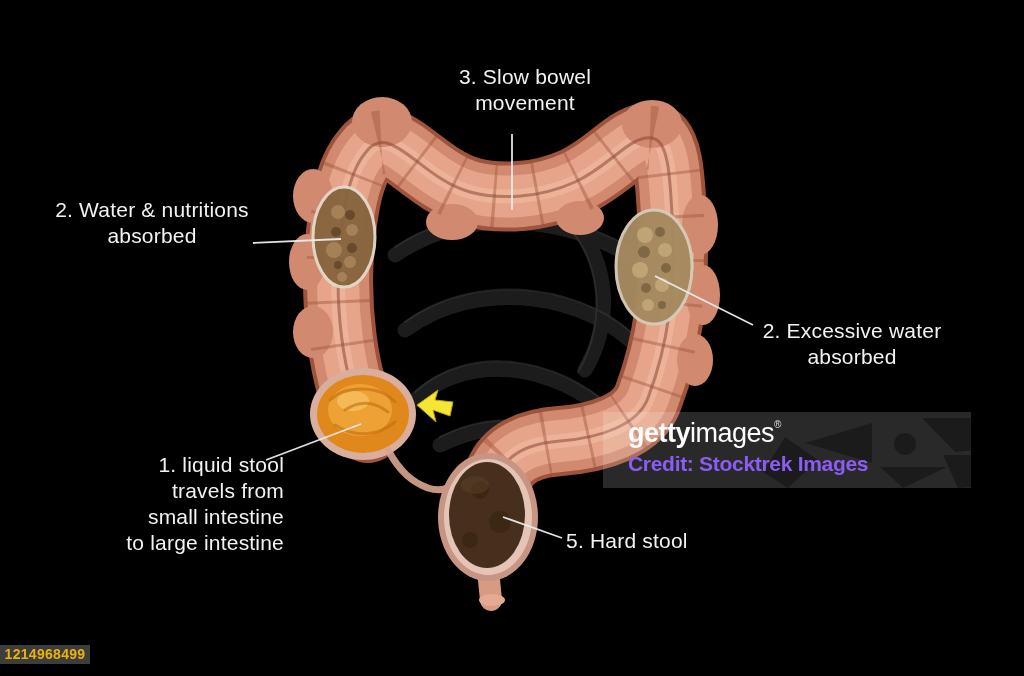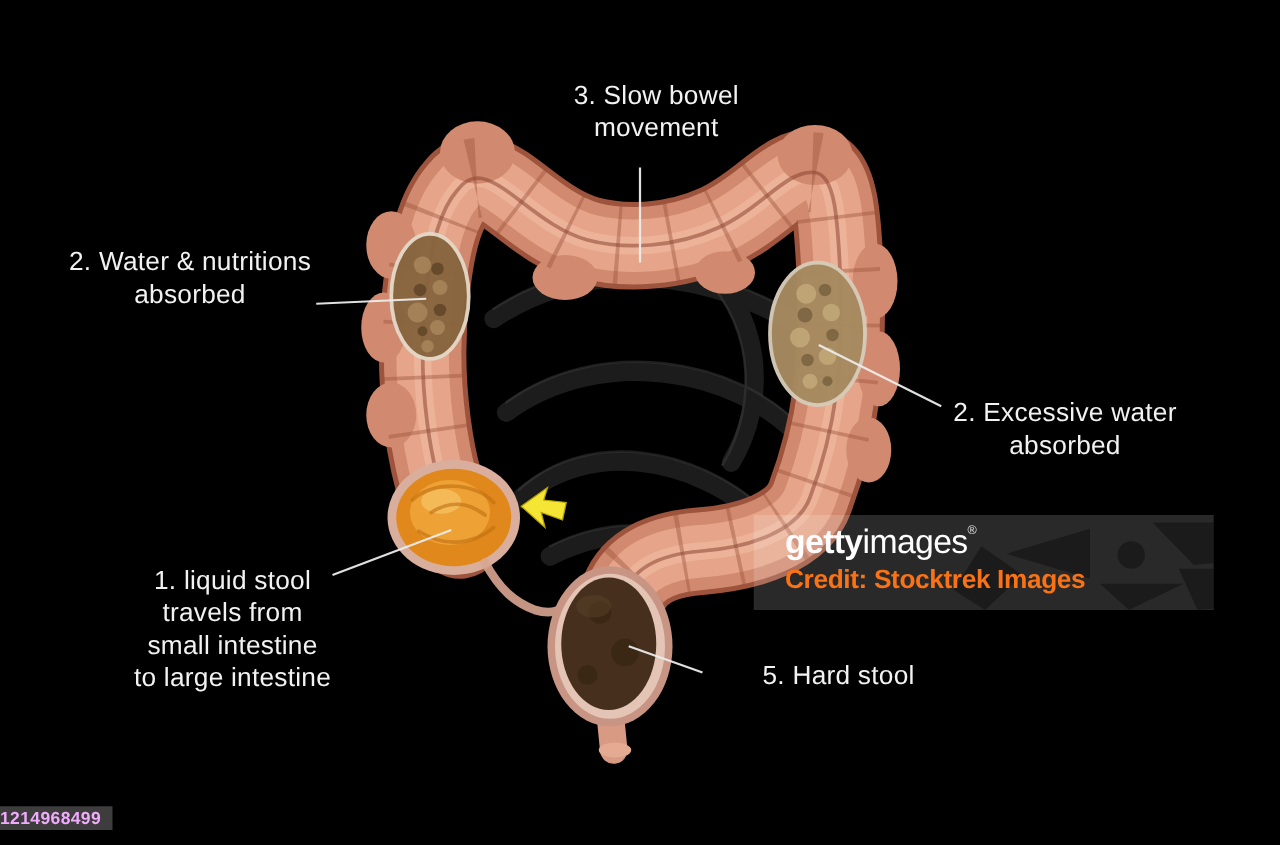--- a/index.html
+++ b/index.html
@@ -18,26 +18,26 @@
     background:rgba(255,255,255,0.16);overflow:hidden;
   }
   .wm-shapes{position:absolute;left:0;top:0;width:421px;height:76px;}
   .wm-brand{
     position:absolute;left:25px;top:6px;color:#fdfdfd;font-size:27px;
     letter-spacing:-0.5px;line-height:30px;
   }
   .wm-brand .bold{font-weight:bold;}
   .wm-brand .reg-mark{font-size:10px;vertical-align:top;opacity:.85;line-height:14px;}
   .wm-credit{
-    position:absolute;left:25px;top:39px;color:#f97316;font-weight:bold;
+    position:absolute;left:25px;top:39px;color:#8b5cf6;font-weight:bold;
     font-size:21px;letter-spacing:-0.3px;line-height:26px;
   }
   .id-bar{
     position:absolute;left:0;top:645px;width:90px;height:19px;background:#3d3d3d;
-    color:#f0abfc;font-weight:bold;font-size:14px;line-height:19px;
+    color:#eab308;font-weight:bold;font-size:14px;line-height:19px;text-align:center;
     letter-spacing:.3px;
   }
 </style>
 </head>
 <body>
 
 <div class="stage">
 
   <svg class="anatomy-svg" viewBox="0 0 1024 676" xmlns="http://www.w3.org/2000/svg">
 
@@ -181,26 +181,26 @@
 
   <div class="callout" style="left:400px;top:64px;width:250px;">3. Slow bowel
 movement</div>
 
   <div class="callout" style="left:32px;top:197px;width:240px;">2. Water &amp; nutritions
 absorbed</div>
 
   <div class="callout" style="left:746px;top:318px;width:212px;">2. Excessive water
 absorbed</div>
 
-  <div class="callout" style="left:88px;top:452px;width:196px;">1. liquid stool
+  <div class="callout" style="left:88px;top:452px;width:196px;text-align:right;">1. liquid stool
 travels from
 small intestine
 to large intestine</div>
 
-  <div class="callout single" style="left:566px;top:528px;margin-left:44px;">5. Hard stool</div>
+  <div class="callout single" style="left:566px;top:528px;">5. Hard stool</div>
 
   <div class="watermark">
     <svg class="wm-shapes" viewBox="0 0 421 76" xmlns="http://www.w3.org/2000/svg">
       <g fill="#000000" opacity="0.32">
         <polygon points="269,11 269,51 202,31"></polygon>
         <polygon points="319,6 390,6 421,33 352,40"></polygon>
         <polygon points="340,43 421,43 421,71 355,76"></polygon>
         <polygon points="277,55 344,55 300,76"></polygon>
         <polygon points="182,25 215,48 185,76 160,60"></polygon>
         <circle cx="302" cy="32" r="11"></circle>

